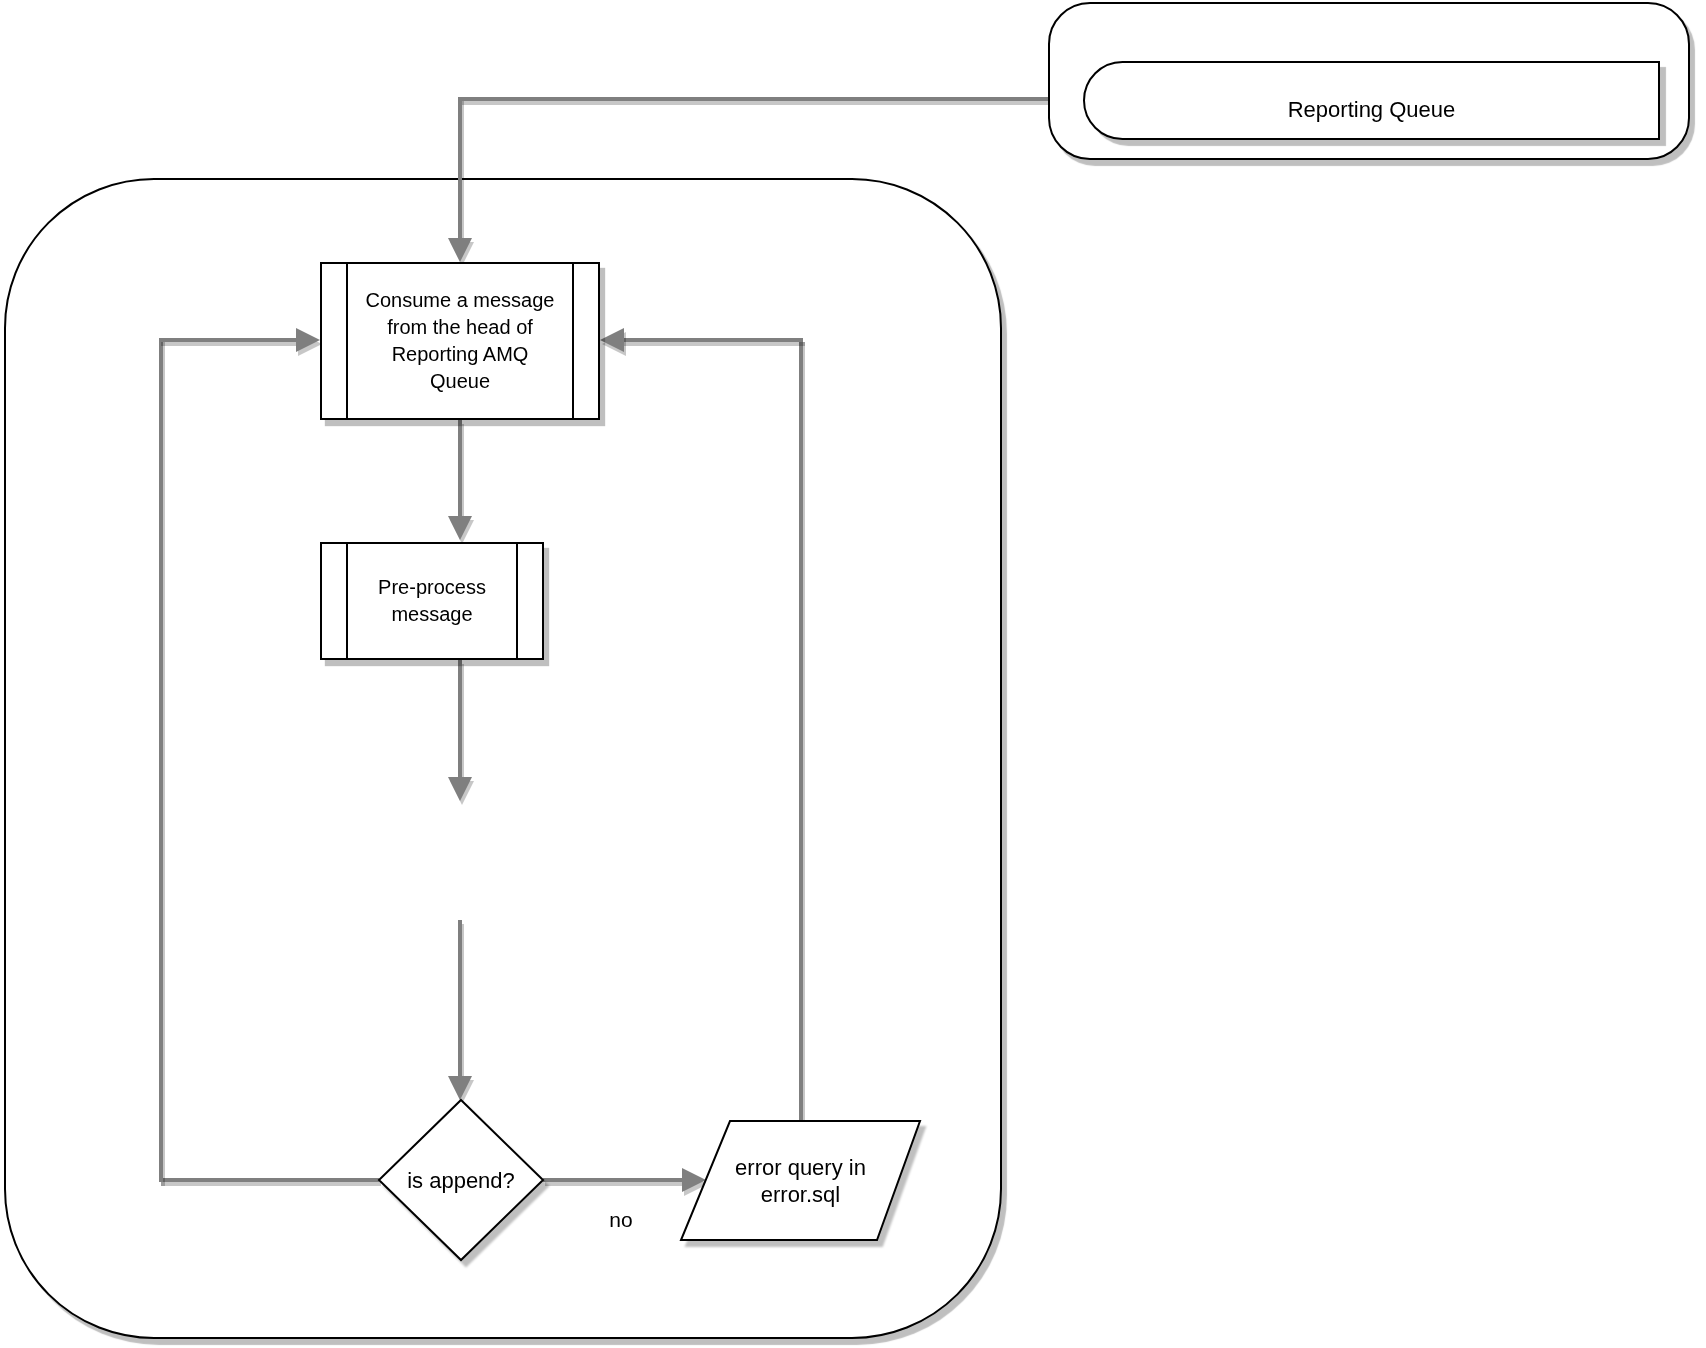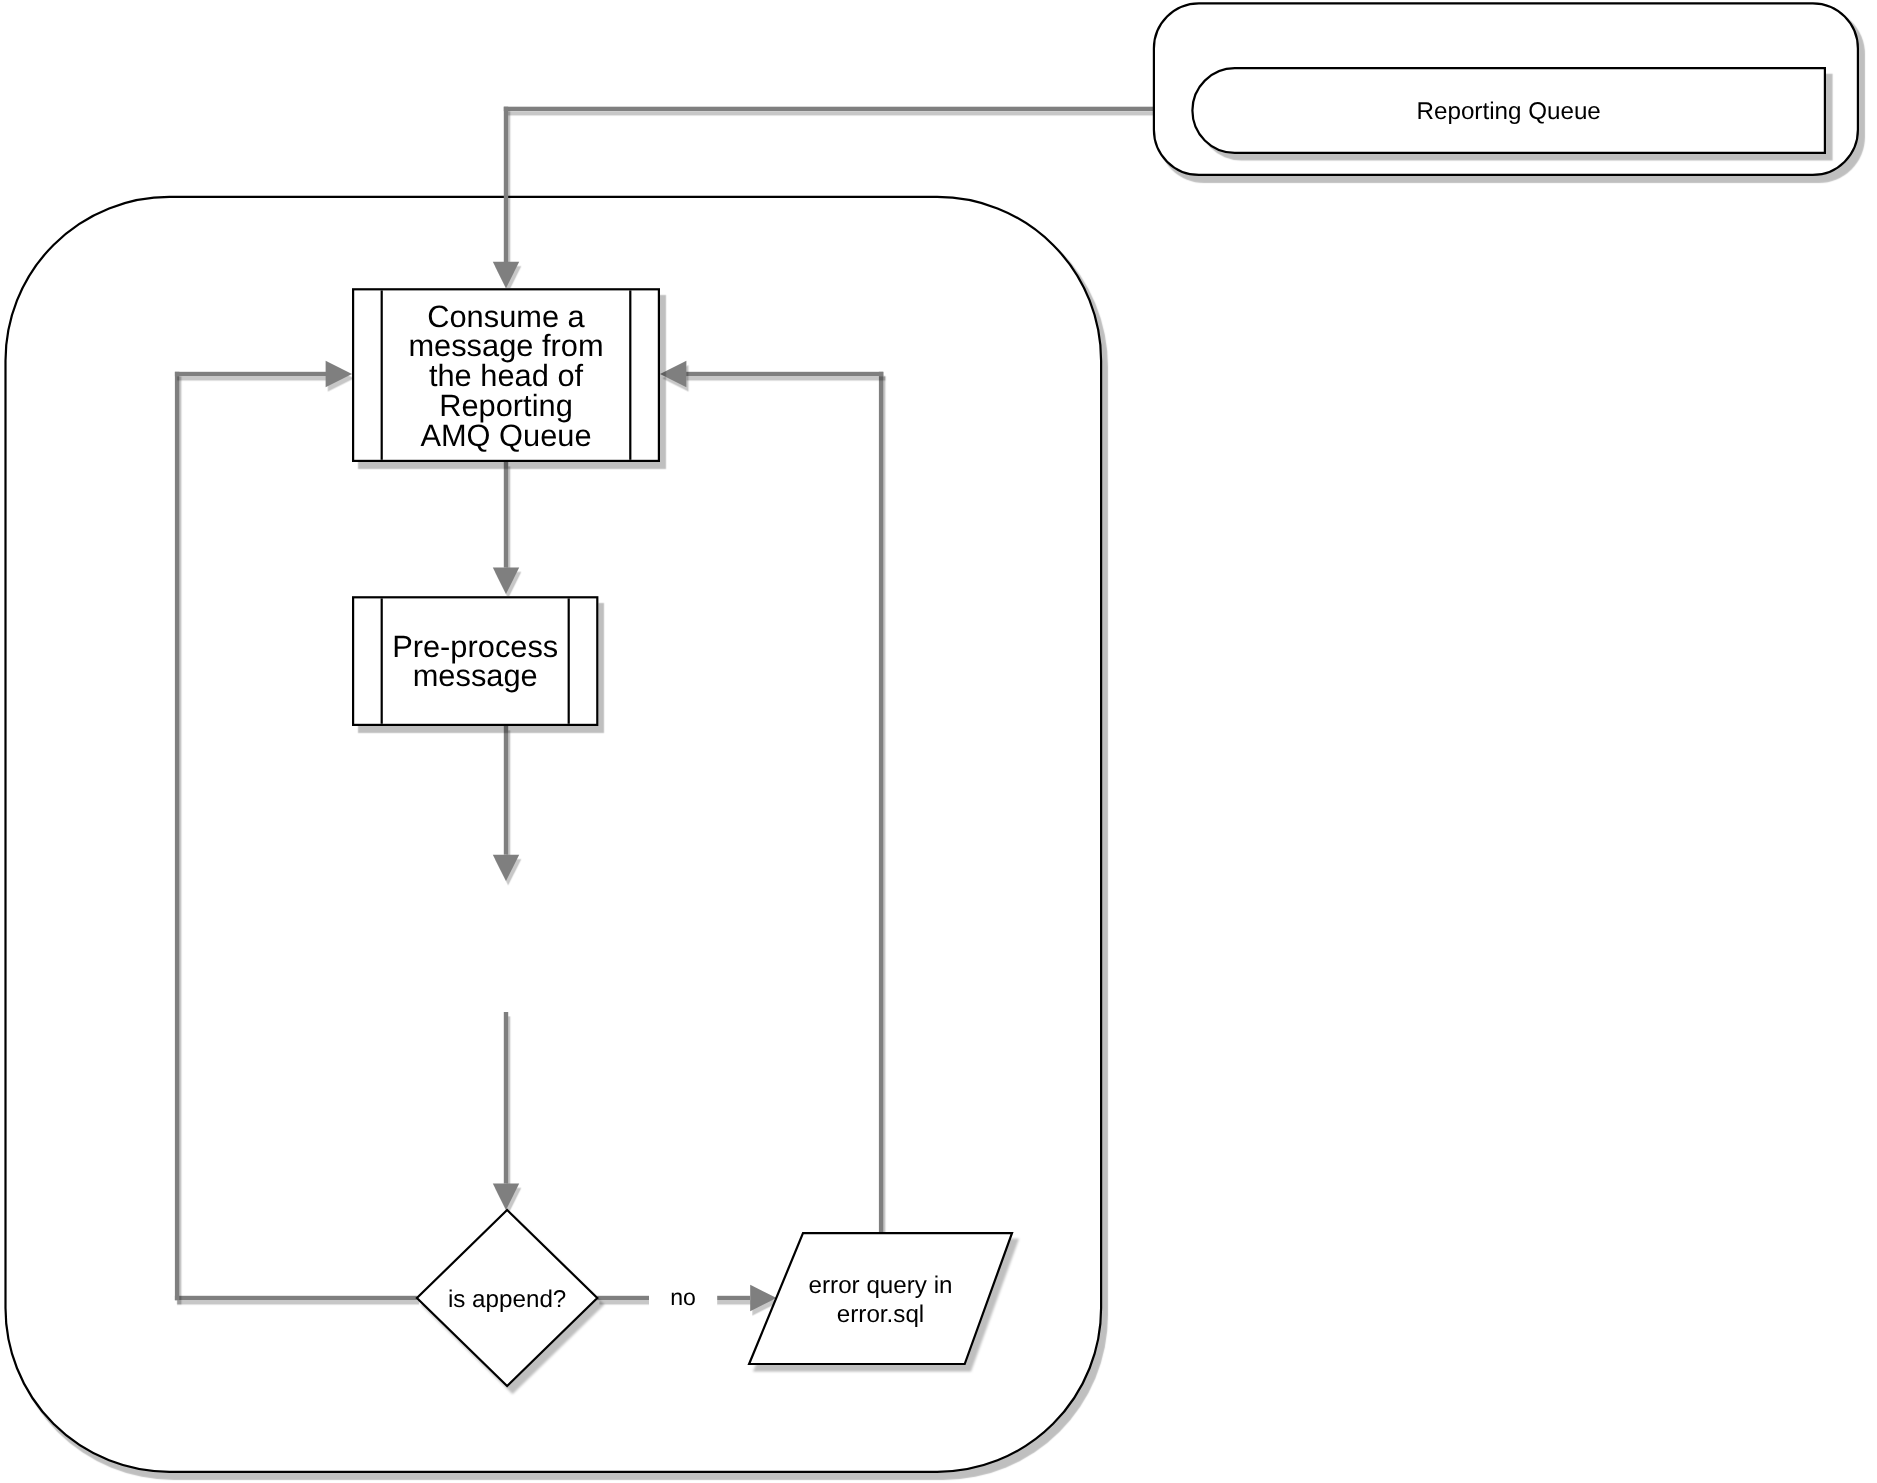--- a/index.html
+++ b/index.html
@@ -9,38 +9,38 @@
   }
   .abs{position:absolute;box-sizing:border-box;}
   
   .shape{
     position:absolute;box-sizing:border-box;background:#fff;border:2px solid #000;
     box-shadow:5px 6px 1px rgba(0,0,0,0.25);
   }
   
   .proc{
     display:flex;align-items:center;justify-content:center;text-align:center;
-    font-size:28px;line-height:27px;
+    font-size:20px;line-height:27px;
   }
   .proc .bar{position:absolute;top:0;bottom:0;width:2px;background:#000;}
   .bar-l{left:24px;} .bar-r{right:24px;}
   .lbl{display:flex;align-items:center;justify-content:center;text-align:center;
        font-size:22px;line-height:27px;}
   
   .line{
     position:absolute;background:#7f7f7f;
     filter:drop-shadow(2px 4px 0 rgba(0,0,0,0.22));
   }
   .ah{position:absolute;width:0;height:0;filter:drop-shadow(2px 4px 0 rgba(0,0,0,0.22));}
   .ah-down{border-left:12px solid transparent;border-right:12px solid transparent;border-top:24px solid #7f7f7f;}
   .ah-right{border-top:12px solid transparent;border-bottom:12px solid transparent;border-left:24px solid #7f7f7f;}
   .ah-left{border-top:12px solid transparent;border-bottom:12px solid transparent;border-right:24px solid #7f7f7f;}
   .edge-label{
     position:absolute;background:#ffffff;font-size:21px;line-height:22px;
-    display:flex;align-items:center;justify-content:center;
+    display:flex;align-items:center;justify-content:center;margin-top:40px;
   }
   svg.shape-svg{position:absolute;overflow:visible;filter:drop-shadow(5px 6px 1px rgba(0,0,0,0.25));}
 </style>
 </head>
 <body>
 
 <div class="stage">
 
   <div class="shape" style="left:4px;top:178px;width:998px;height:1161px;border-radius:150px;"></div>
 
@@ -67,21 +67,21 @@
   <div class="line" style="left:622px;top:338px;width:181px;height:4px;"></div>
   <div class="ah ah-left" style="left:600px;top:328px;"></div>
 
   <div class="line" style="left:159px;top:1178px;width:220px;height:4px;"></div>
   <div class="line" style="left:159px;top:338px;width:4px;height:844px;"></div>
   <div class="line" style="left:159px;top:338px;width:139px;height:4px;"></div>
   <div class="ah ah-right" style="left:296px;top:328px;"></div>
 
   <div class="shape" style="left:1048px;top:2px;width:642px;height:158px;border-radius:42px;"></div>
   <div class="shape" style="left:1083px;top:61px;width:577px;height:79px;border-radius:40px 0 0 40px;box-shadow:6px 6px 1px rgba(0,0,0,0.25);"></div>
-  <div class="abs lbl" style="left:1083px;top:61px;width:577px;height:79px;">
+  <div class="abs lbl" style="left:1083px;top:61px;width:577px;height:97px;">
       <span>Reporting Queue</span>
     </div>
 
   <div class="shape proc" style="left:320px;top:262px;width:280px;height:158px;">
     <div class="bar bar-l"></div>
     <div class="bar bar-r"></div>
     <span style="width:190px;">Consume a message from the head of Reporting AMQ Queue</span>
   </div>
 
   <div class="shape proc" style="left:320px;top:542px;width:224px;height:118px;">

